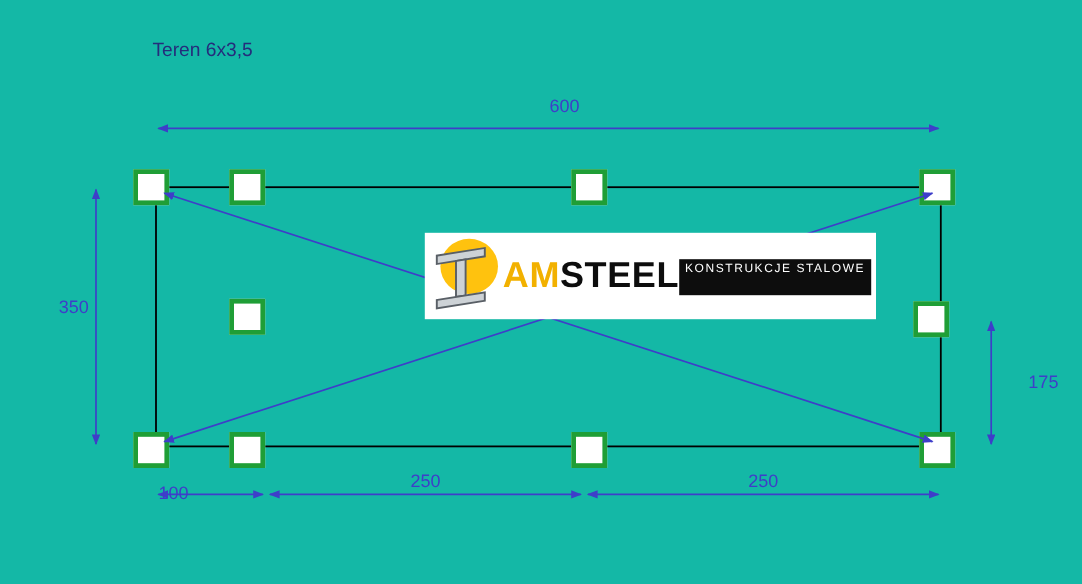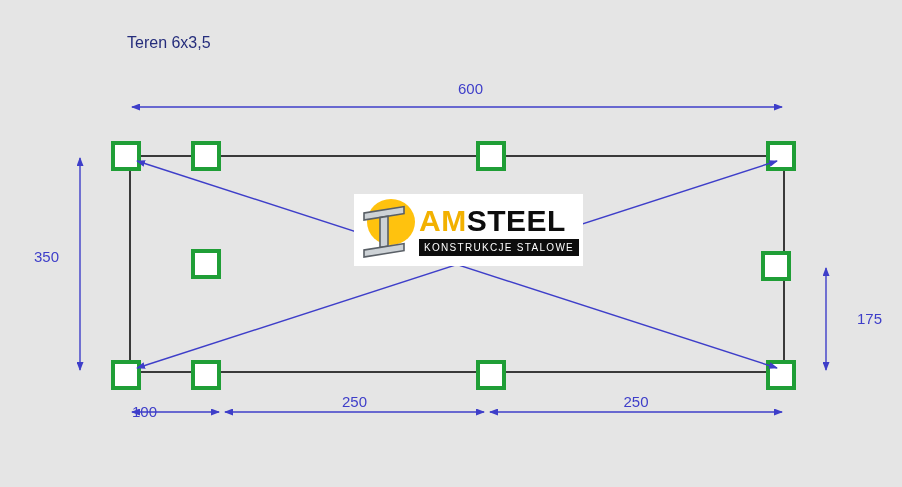--- a/index.html
+++ b/index.html
@@ -1,19 +1,19 @@
 <!DOCTYPE html>
 <html style="--dimension-blue: #3e3ec9; --title-blue: #252d7c; --post-green: #1f9e36; --outline-black: #000000; --logo-amber: #f2b100; --logo-ellipse: #ffc20e; --logo-black: #0d0d0d; --logo-subtitle-text: #ffffff; --beam-gray: #cdd2d6; --beam-outline: #595f66;"><head>
 <meta charset="utf-8">
 <style>
   html,body{margin:0;padding:0;background:#ffffff;}
   .stage{
     position:relative;
     width:902px;height:487px;
-    background:#e5e5e5;
+    background:#14b8a6;
     font-family:"Liberation Sans", sans-serif;
     overflow:hidden;
   }
   .layer{position:absolute;left:0;top:0;}
   .title{
     position:absolute;left:127px;top:34px;
     font-size:16px;font-weight:500;
     color:var(--title-blue,#252d7c);
   }
   .outline{fill:none;stroke:var(--outline-black,#000);stroke-width:1.5;}
@@ -30,21 +30,21 @@
     font-size:15px;line-height:16px;
   }
   .logo{
     position:absolute;left:354px;top:194px;height:72px;
     background:#ffffff;
     display:flex;align-items:center;gap:3px;padding:0 4px;
   }
   .logo-icon{display:block;}
   .logo-ellipse{fill:var(--logo-ellipse,#ffc20e);}
   .beam{fill:var(--beam-gray,#cdd2d6);stroke:var(--beam-outline,#595f66);stroke-width:1.6;}
-  .logo-text{display:flex;flex-direction:column;}
+  .logo-text{display:flex;flex-direction:row;}
   .wordmark{font-size:30px;font-weight:800;line-height:32px;letter-spacing:0.5px;white-space:nowrap;}
   .wordmark .am{color:var(--logo-amber,#f2b100);}
   .wordmark .steel{color:var(--logo-black,#0d0d0d);}
   .logo-sub{
     margin-top:2px;
     background:var(--logo-black,#0d0d0d);
     color:var(--logo-subtitle-text,#ffffff);
     font-size:10px;font-weight:400;letter-spacing:1.3px;
     padding:3px 5px;text-align:center;white-space:nowrap;
   }
@@ -98,19 +98,19 @@
         <rect class="beam" x="0" y="37" width="40" height="7"></rect>
       </g>
     </svg>
     <div class="logo-text">
       <div class="wordmark"><span class="am">AM</span><span class="steel">STEEL</span></div>
       <div class="logo-sub">KONSTRUKCJE STALOWE</div>
     </div>
   </div>
 
   <div class="dim-label" style="left:144px;top:81px;width:653px;text-align:center;">600</div>
-  <div class="dim-label" style="left:34px;top:249px;width:40px;text-align:left;">350</div>
+  <div class="dim-label" style="left:34px;top:249px;width:40px;text-align:right;">350</div>
   <div class="dim-label" style="left:838px;top:311px;width:44px;text-align:right;">175</div>
   <div class="dim-label" style="left:132px;top:404px;width:88px;text-align:left;">100</div>
   <div class="dim-label" style="left:225px;top:394px;width:259px;text-align:center;">250</div>
   <div class="dim-label" style="left:490px;top:394px;width:292px;text-align:center;">250</div>
 
 </div>
 
 </body></html>

